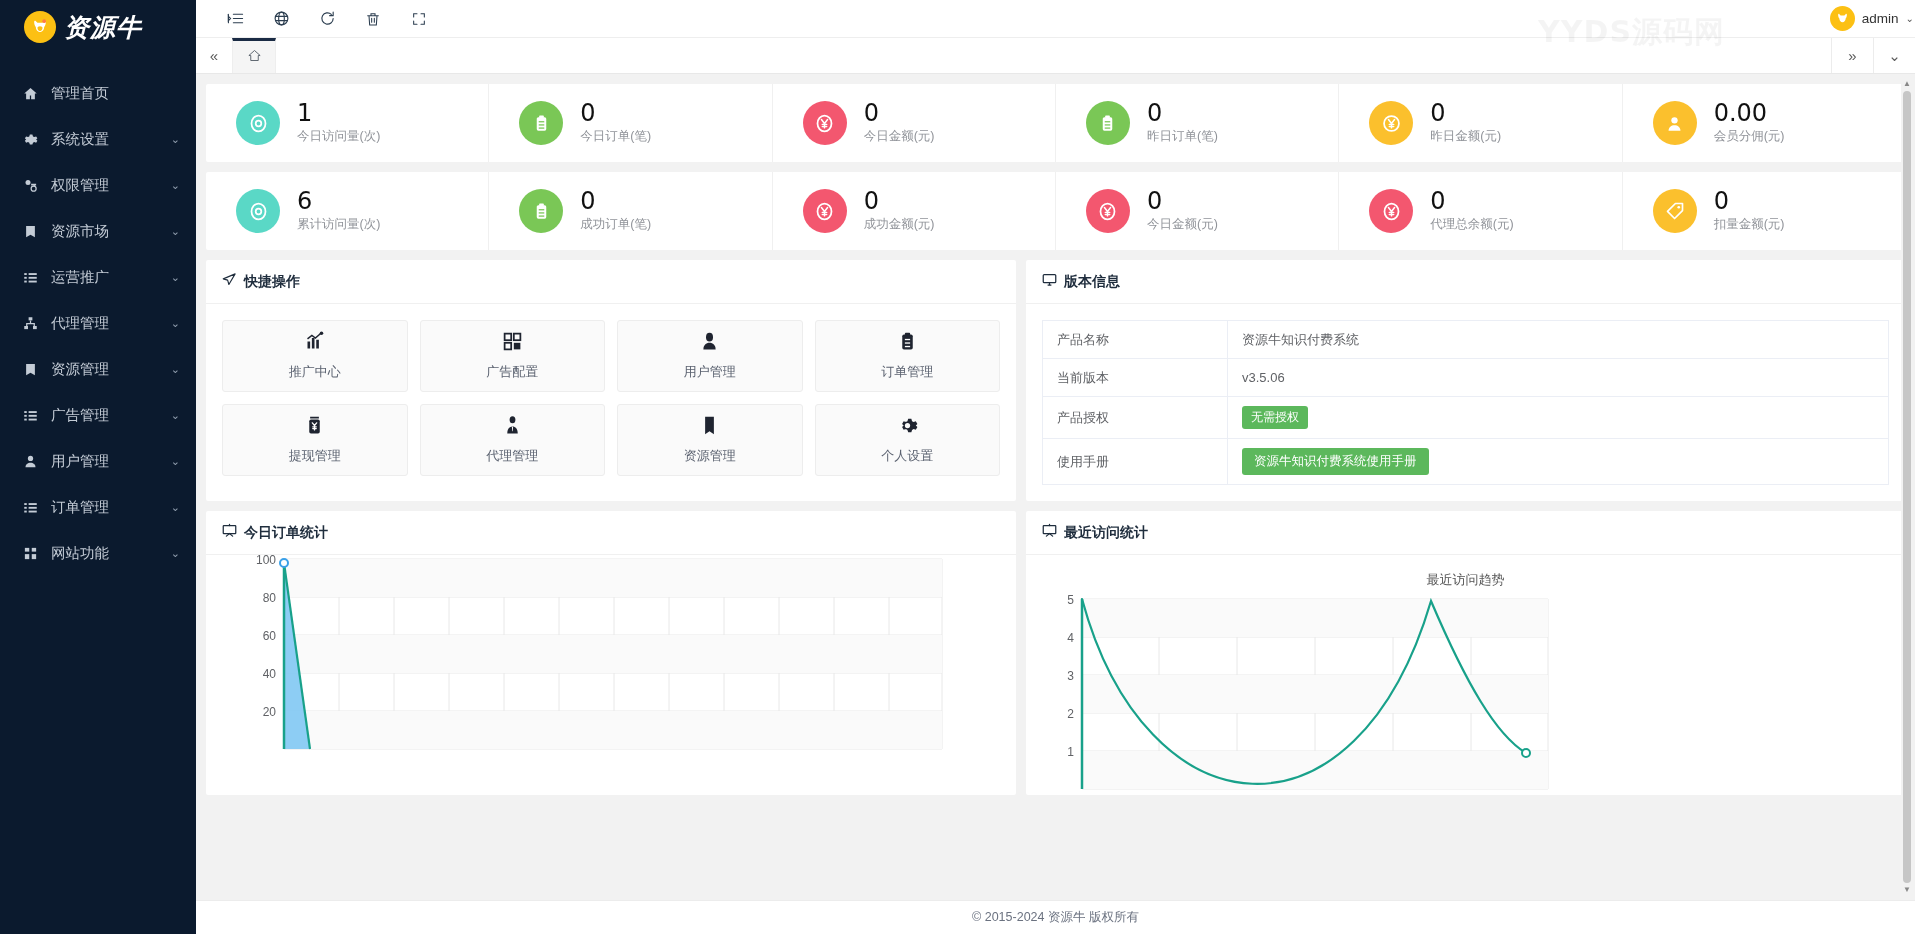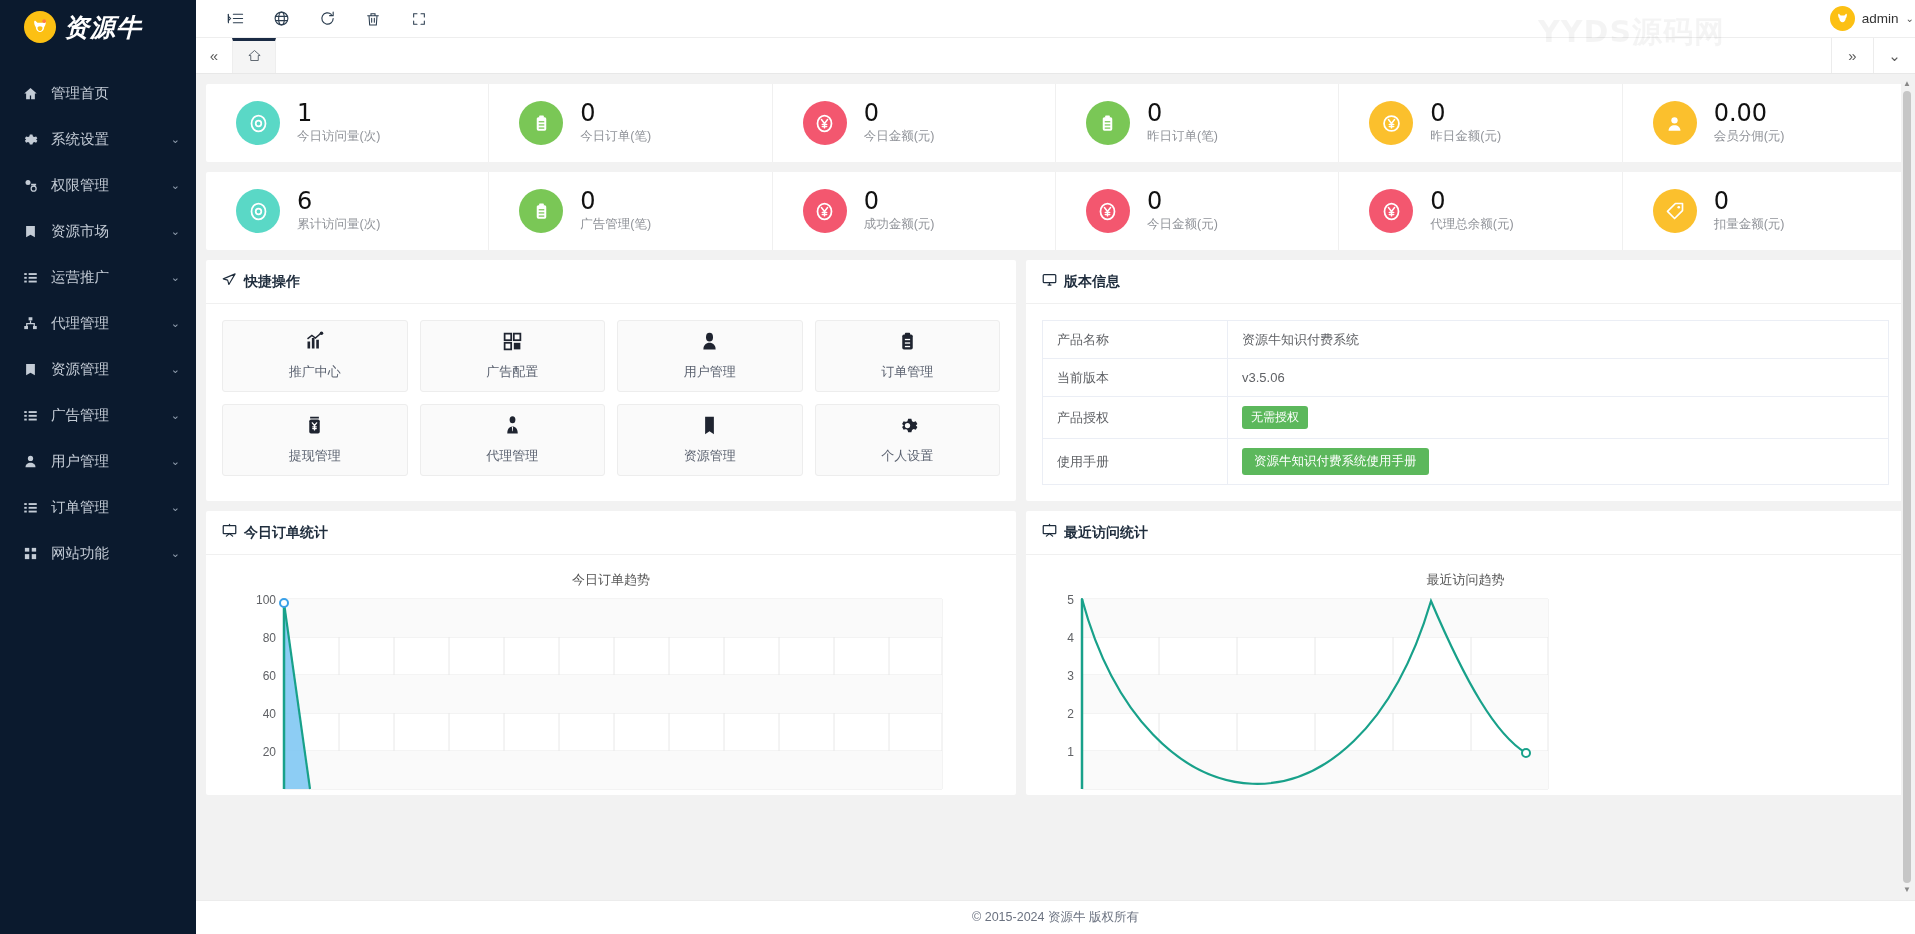--- a/index.html
+++ b/index.html
@@ -509,21 +509,21 @@
             <svg width="19" height="19" viewBox="0 0 24 24">
                 <rect x="6" y="4" width="12" height="17" rx="2" fill="#fff"></rect>
                 <rect x="9" y="2" width="6" height="3" rx="1" fill="#fff"></rect>
                 <rect x="8.5" y="9" width="7" height="1.6" fill="#7ac756"></rect>
                 <rect x="8.5" y="13" width="7" height="1.6" fill="#7ac756"></rect>
                 <rect x="8.5" y="17" width="7" height="1.6" fill="#7ac756"></rect>
               </svg>
           </span>
           <span class="stat-txt">
             <span class="stat-num">0</span>
-            <span class="stat-lbl">广告管理(笔)</span>
+            <span class="stat-lbl">成功订单(笔)</span>
           </span>
         </div>
         <div class="stat-cell">
           <span class="stat-ico" style="background:#f3576f">
             <svg width="21" height="21" viewBox="0 0 24 24">
                 <ellipse cx="12" cy="12" rx="8" ry="9" fill="none" stroke="#fff" stroke-width="2"></ellipse>
                 <path d="M8.5 7.5L12 12l3.5-4.5M12 12v5M9.5 13h5M9.5 15.4h5" stroke="#fff" stroke-width="1.7" fill="none" stroke-linecap="round"></path>
               </svg>
           </span>
           <span class="stat-txt">
@@ -709,21 +709,20 @@
         <div class="panel panel-left">
           <div class="panel-head">
             <span>
               <svg width="15" height="15" viewBox="0 0 24 24">
                   <rect x="2" y="4" width="20" height="13" rx="1" fill="none" stroke="#1f2d3d" stroke-width="2"></rect>
                   <path d="M12 2v2M7 21l5-4 5 4" stroke="#1f2d3d" stroke-width="2" fill="none" stroke-linecap="round"></path>
                 </svg>
             </span>
             <span class="panel-title">今日订单统计</span>
           </div>
-          <div class="chart-title">今日订单趋势</div>
           <div class="chart-wrap">
             <svg width="810" height="195" viewBox="0 0 810 195">
 
               <g stroke="#e8e8e8" stroke-width="1">
                 <line x1="78" y1="4" x2="736" y2="4"></line>
                 <line x1="78" y1="42" x2="736" y2="42"></line>
                 <line x1="78" y1="80" x2="736" y2="80"></line>
                 <line x1="78" y1="118" x2="736" y2="118"></line>
                 <line x1="78" y1="156" x2="736" y2="156"></line>
                 <line x1="78" y1="194" x2="736" y2="194"></line>

